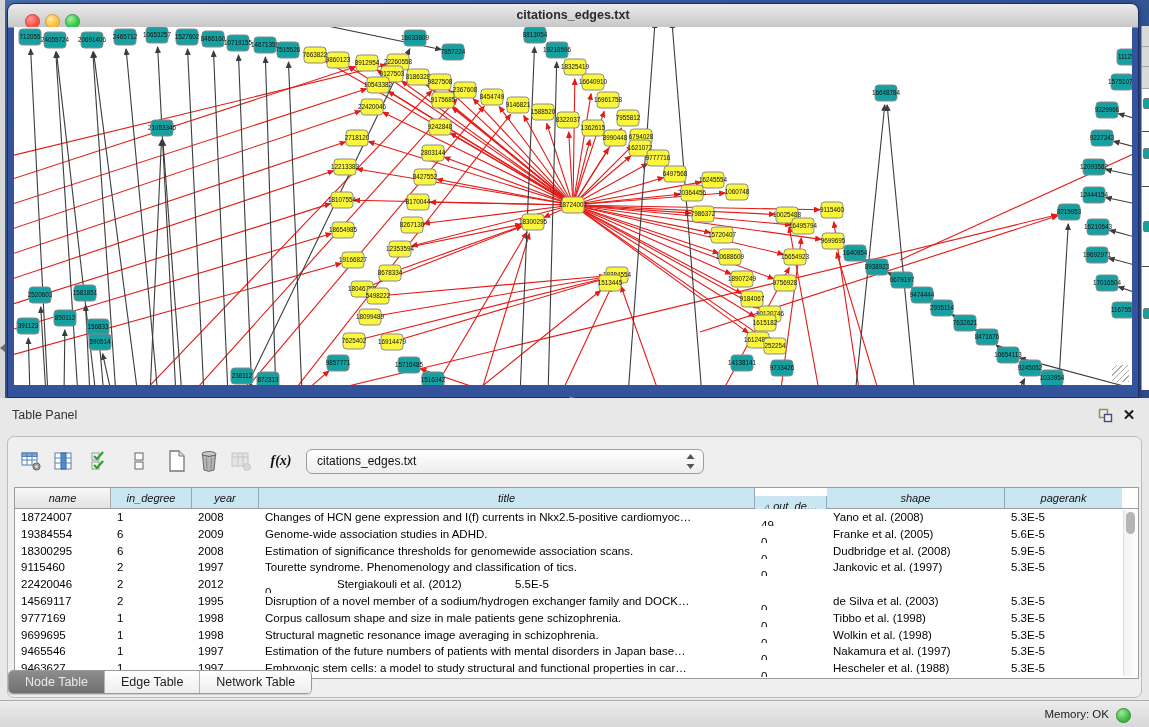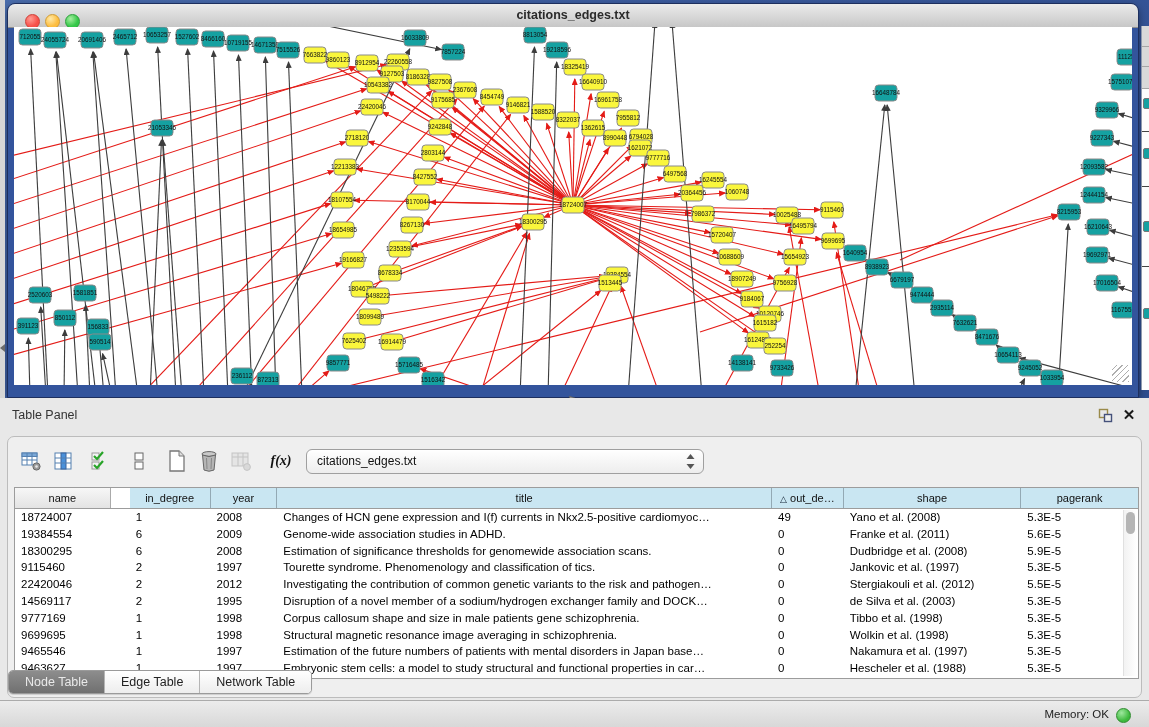--- a/index.html
+++ b/index.html
@@ -56,29 +56,29 @@
       width:30px;text-align:center;margin-right:10px;}
   .combo{position:relative;width:396px;height:23px;border:1px solid #9f9f9f;border-radius:6px;
       background:linear-gradient(#ffffff,#ededed);box-shadow:inset 0 1px 0 #fff;}
   .combo-text{position:absolute;left:10px;top:0;height:23px;line-height:23px;font-size:12px;color:#111;}
   .combo-arrows{position:absolute;right:8px;top:4px;}
 
   .tablewrap{position:absolute;left:6px;top:50px;width:1123px;height:190px;background:#fff;border:1px solid #9c9c9c;}
   .thead{display:flex;height:20px;border-bottom:1px solid #9c9c9c;}
   .hcell{height:20px;line-height:20px;font-size:11px;color:#111;text-align:center;
          background:#c9e6f2;border-right:1px solid #93a9b4;box-sizing:border-box;
-         white-space:nowrap;overflow:hidden;}
+         white-space:nowrap;overflow:hidden;font-style:italic;}
   .hcell.first{background:linear-gradient(#f7f7f7,#e3e3e3);border-right:1px solid #aaa;}
   .hcell:last-child{border-right:none;}
   .sortglyph{font-size:9px;margin-right:3px;color:#123;}
   .tbody{position:relative;height:168px;overflow:hidden;background:#fff;}
   .trow{display:flex;height:16.8px;}
   .tcell{font-size:11.5px;line-height:16.8px;color:#000;padding-left:6px;box-sizing:border-box;
          white-space:nowrap;overflow:hidden;}
-  .c0{width:96px;}.c1{width:81px;margin-left:19px;}.c2{width:67px;}.c3{width:496px;}.c4{width:72px;}.c5{width:178px;}.c6{width:117px;}
+  .c0{width:96px;}.c1{width:81px;}.c2{width:67px;}.c3{width:496px;}.c4{width:72px;margin-top:8px;}.c5{width:178px;}.c6{width:117px;}
   .vscroll{position:absolute;right:1px;top:1px;width:13px;height:166px;
          background:linear-gradient(to right,#f2f2f2,#ffffff);border-left:1px solid #e0e0e0;}
   .vthumb{position:absolute;left:2px;top:2px;width:9px;height:22px;background:#b5b5b5;border-radius:5px;}
 
   .tabsrow{position:absolute;left:0;right:0;bottom:4px;height:23px;text-align:left;}
   .seggroup{display:inline-flex;height:22px;border:1px solid #9a9a9a;border-radius:5px;overflow:hidden;
          background:#fff;box-shadow:0 1px 1px rgba(0,0,0,.15);}
   .seg{height:22px;line-height:22px;font-size:12.5px;color:#222;padding:0 16px;
          background:linear-gradient(#ffffff,#ededed);border-right:1px solid #b5b5b5;}
   .seg:last-child{border-right:none;}
@@ -832,21 +832,21 @@
             <div class="tcell c4">49</div>
             <div class="tcell c5">Yano et al. (2008)</div>
             <div class="tcell c6">5.3E-5</div>
           </div>
           <div class="trow">
             <div class="tcell c0">19384554</div>
             <div class="tcell c1">6</div>
             <div class="tcell c2">2009</div>
             <div class="tcell c3">Genome-wide association studies in ADHD.</div>
             <div class="tcell c4">0</div>
-            <div class="tcell c5">Franke et al. (2011)</div>
+            <div class="tcell c5">Franke et al. (2005)</div>
             <div class="tcell c6">5.6E-5</div>
           </div>
           <div class="trow">
             <div class="tcell c0">18300295</div>
             <div class="tcell c1">6</div>
             <div class="tcell c2">2008</div>
             <div class="tcell c3">Estimation of significance thresholds for genomewide association scans.</div>
             <div class="tcell c4">0</div>
             <div class="tcell c5">Dudbridge et al. (2008)</div>
             <div class="tcell c6">5.9E-5</div>
@@ -857,21 +857,20 @@
             <div class="tcell c2">1997</div>
             <div class="tcell c3">Tourette syndrome. Phenomenology and classification of tics.</div>
             <div class="tcell c4">0</div>
             <div class="tcell c5">Jankovic et al. (1997)</div>
             <div class="tcell c6">5.3E-5</div>
           </div>
           <div class="trow">
             <div class="tcell c0">22420046</div>
             <div class="tcell c1">2</div>
             <div class="tcell c2">2012</div>
-            <div class="tcell c3">Investigating the contribution of common genetic variants to the risk and pathogen…</div>
             <div class="tcell c4">0</div>
             <div class="tcell c5">Stergiakouli et al. (2012)</div>
             <div class="tcell c6">5.5E-5</div>
           </div>
           <div class="trow">
             <div class="tcell c0">14569117</div>
             <div class="tcell c1">2</div>
             <div class="tcell c2">1995</div>
             <div class="tcell c3">Disruption of a novel member of a sodium/hydrogen exchanger family and DOCK…</div>
             <div class="tcell c4">0</div>

